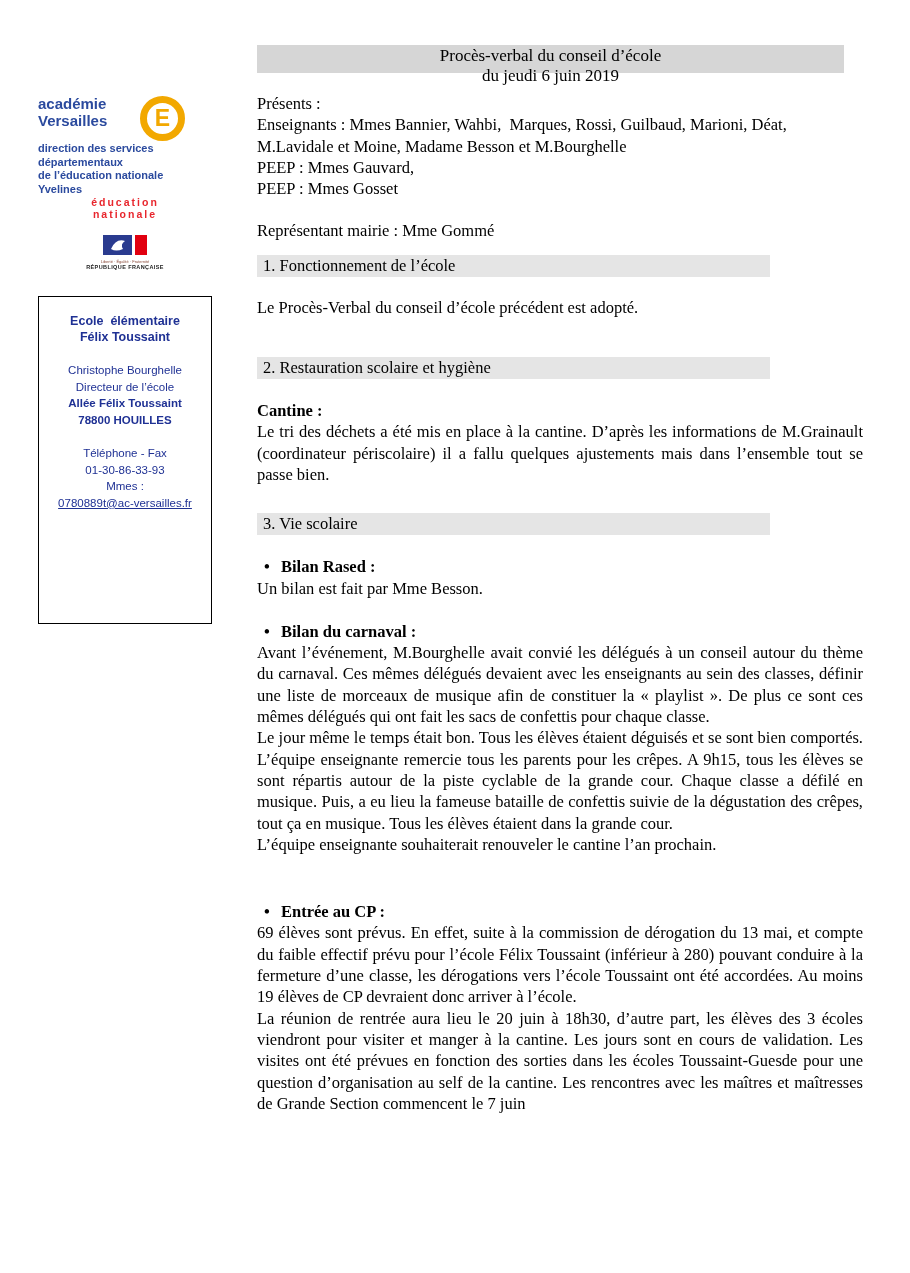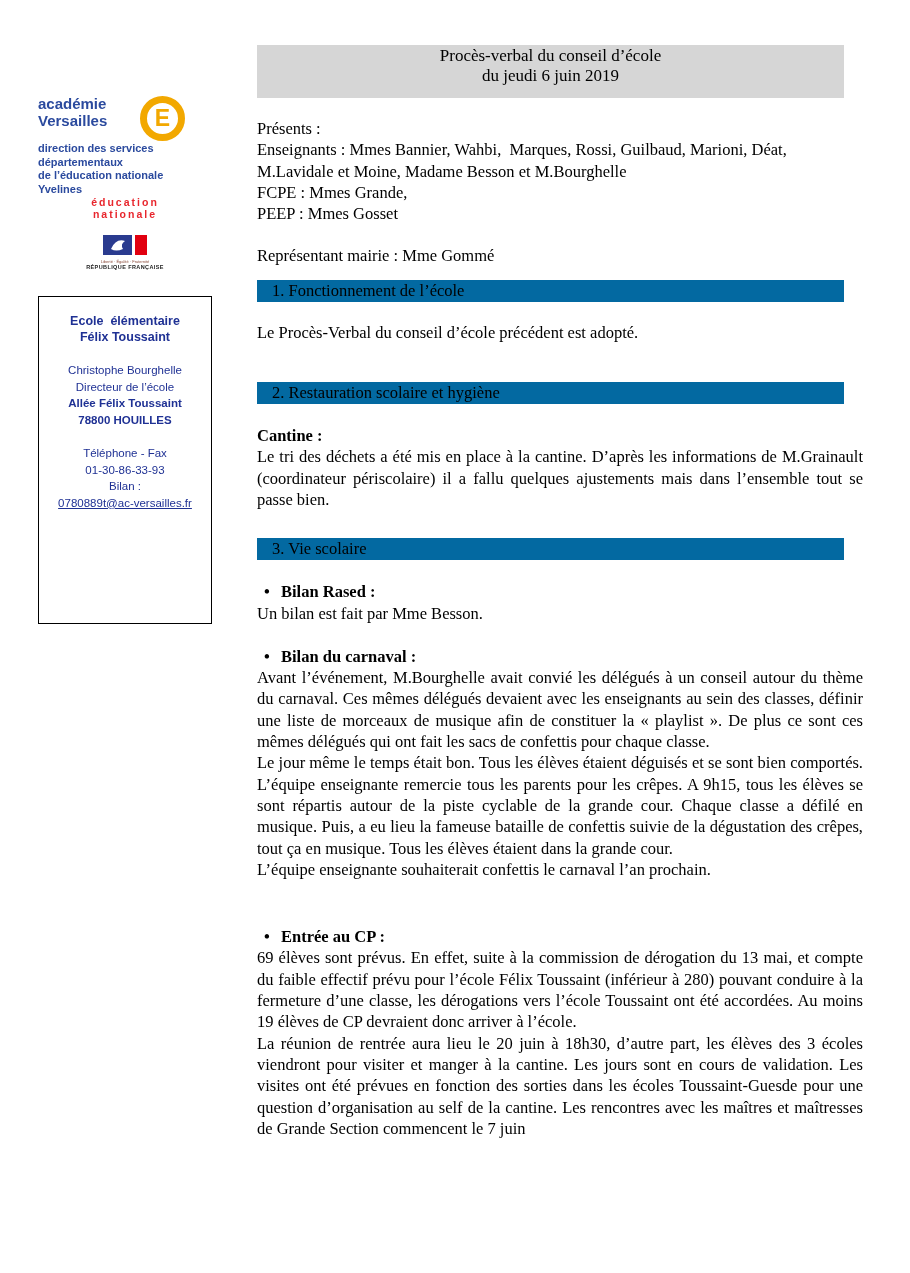--- a/index.html
+++ b/index.html
@@ -43,26 +43,26 @@
   .school-name{font-size:12.5px;font-weight:bold;line-height:16px;white-space:pre-wrap;}
   .school-gap{height:17px;}
   .bold-line{font-weight:bold;}
   .school-box a{color:#1f3194;text-decoration:underline;}
   
   .main-col{
     position:absolute;left:257px;top:45px;width:606px;
     font-size:16.5px;line-height:21.3px;
   }
   .title-box{
-    width:587px;height:53px;box-sizing:border-box;background:#d6d6d6;
+    width:587px;height:28px;box-sizing:border-box;background:#d6d6d6;
     text-align:center;font-size:17px;line-height:20px;padding-top:1px;
   }
   .section-bar{
-    width:587px;height:22px;box-sizing:border-box;background:#0369a1;
-    line-height:22px;padding-left:15px;font-size:16.5px;
+    width:513px;height:22px;box-sizing:border-box;background:#e5e5e5;
+    line-height:22px;padding-left:6px;font-size:16.5px;
   }
   .attendees{margin-top:20px;}
   .attendees div{white-space:pre-wrap;}
   .mayor{margin-top:21px;}
   p{margin:0;text-align:justify;}
   .bar-1{margin-top:13px;}
   .after-bar{margin-top:20px;}
   .bar-2{margin-top:39px;}
   .sub-heading{margin-top:21px;font-weight:bold;text-align:left;}
   .bar-3{margin-top:28px;}
@@ -109,36 +109,36 @@
   <div class="school-name">Ecole  élémentaire</div>
   <div class="school-name">Félix Toussaint</div>
   <div class="school-gap"></div>
   <div>Christophe Bourghelle</div>
   <div>Directeur de l’école</div>
   <div class="bold-line">Allée Félix Toussaint</div>
   <div class="bold-line">78800 HOUILLES</div>
   <div class="school-gap"></div>
   <div>Téléphone - Fax</div>
   <div>01-30-86-33-93</div>
-  <div>Bilan :</div>
+  <div>Mmes :</div>
   <div><a href="#">0780889t@ac-versailles.fr</a></div>
 </div>
 
 <div class="main-col">
 
   <div class="title-box">
     <div>Procès-verbal du conseil d’école</div>
     <div>du jeudi 6 juin 2019</div>
   </div>
 
   <div class="attendees">
     <div>Présents :</div>
     <div>Enseignants : Mmes Bannier, Wahbi,  Marques, Rossi, Guilbaud, Marioni, Déat,</div>
     <div>M.Lavidale et Moine, Madame Besson et M.Bourghelle</div>
-    <div>FCPE : Mmes Grande,</div>
+    <div>PEEP : Mmes Gauvard,</div>
     <div>PEEP : Mmes Gosset</div>
   </div>
 
   <div class="mayor">Représentant mairie : Mme Gommé</div>
 
   <div class="section-bar bar-1">1. Fonctionnement de l’école</div>
   <p class="after-bar">Le Procès-Verbal du conseil d’école précédent est adopté.</p>
 
   <div class="section-bar bar-2">2. Restauration scolaire et hygiène</div>
   <div class="sub-heading">Cantine :</div>
@@ -151,21 +151,21 @@
     <span class="bullet-heading">Bilan Rased :</span>
   </div>
   <p>Un bilan est fait par Mme Besson.</p>
 
   <div class="bullet-row b2">
     <span class="bullet-glyph">•</span>
     <span class="bullet-heading">Bilan du carnaval :</span>
   </div>
   <p>Avant l’événement, M.Bourghelle avait convié les délégués à un conseil autour du thème du carnaval. Ces mêmes délégués devaient avec les enseignants au sein des classes, définir une liste de morceaux de musique afin de constituer la « playlist ». De plus ce sont ces mêmes délégués qui ont fait les sacs de confettis pour chaque classe.</p>
   <p>Le jour même le temps était bon. Tous les élèves étaient déguisés et se sont bien comportés. L’équipe enseignante remercie tous les parents pour les crêpes. A 9h15, tous les élèves se sont répartis autour de la piste cyclable de la grande cour. Chaque classe a défilé en musique. Puis, a eu lieu la fameuse bataille de confettis suivie de la dégustation des crêpes, tout ça en musique. Tous les élèves étaient dans la grande cour.</p>
-  <p>L’équipe enseignante souhaiterait confettis le carnaval l’an prochain.</p>
+  <p>L’équipe enseignante souhaiterait renouveler le cantine l’an prochain.</p>
 
   <div class="bullet-row b3">
     <span class="bullet-glyph">•</span>
     <span class="bullet-heading">Entrée au CP :</span>
   </div>
   <p>69 élèves sont prévus. En effet, suite à la commission de dérogation du 13 mai, et compte du faible effectif prévu pour l’école Félix Toussaint (inférieur à 280) pouvant conduire à la fermeture d’une classe, les dérogations vers l’école Toussaint ont été accordées. Au moins 19 élèves de CP devraient donc arriver à l’école.</p>
   <p>La réunion de rentrée aura lieu le 20 juin à 18h30, d’autre part, les élèves des 3 écoles viendront pour visiter et manger à la cantine. Les jours sont en cours de validation. Les visites ont été prévues en fonction des sorties dans les écoles Toussaint-Guesde pour une question d’organisation au self de la cantine. Les rencontres avec les maîtres et maîtresses de Grande Section commencent le 7 juin</p>
 
 </div>
 

